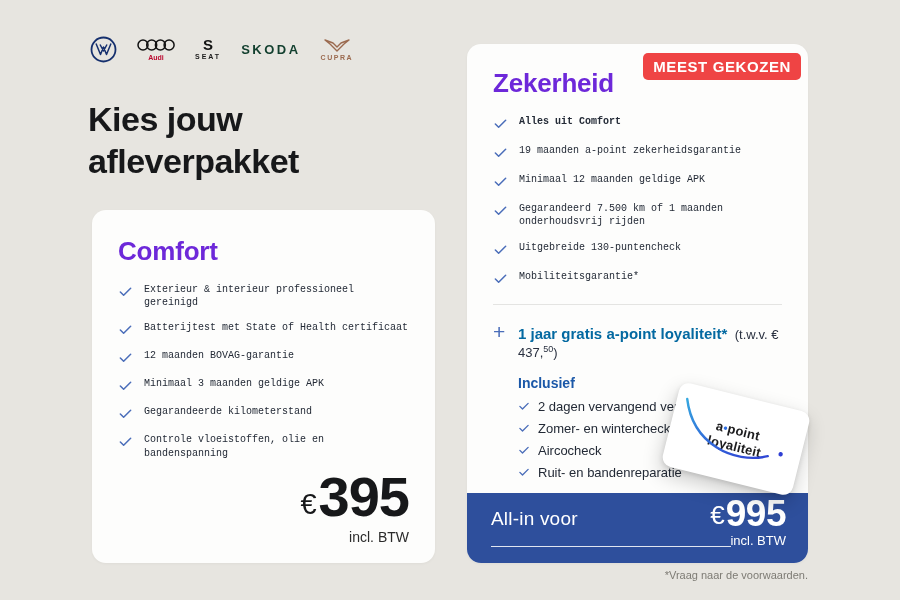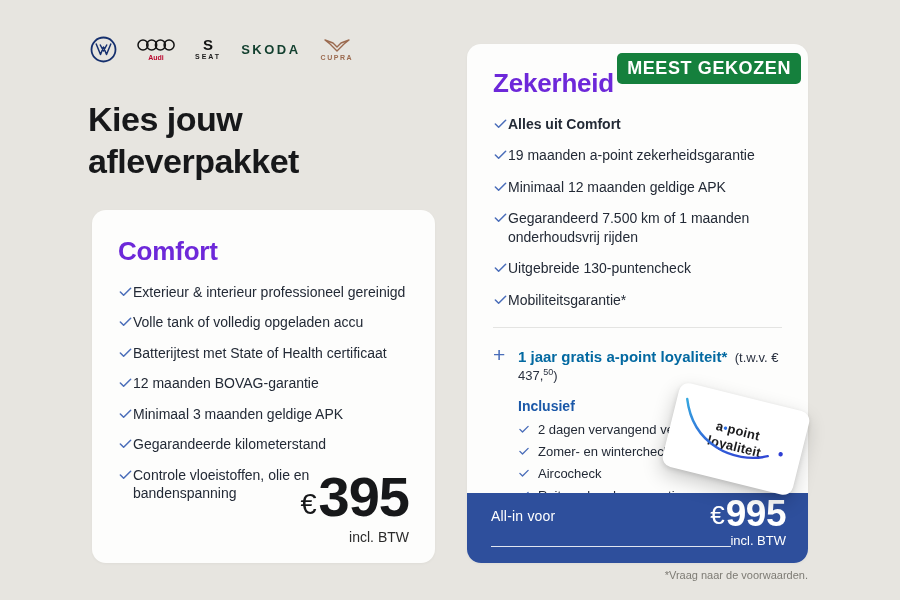--- a/index.html
+++ b/index.html
@@ -32,36 +32,36 @@
   .card {
     position:absolute; background:#fdfdfc; border-radius:14px;
     box-shadow:0 1px 3px rgba(0,0,0,0.04);
   }
   .card-comfort { left:92px; top:210px; width:343px; height:353px; padding:26px 26px 20px 26px; }
   .card-zekerheid { left:467px; top:44px; width:341px; height:519px; padding:24px 26px 0 26px; }
 
   .card-title { font-size:26px; font-weight:700; color:#6d28d9; margin-bottom:16px; letter-spacing:-0.2px; }
 
   .feature-list { list-style:none; }
-  .feature-item { display:flex; margin-bottom:12px; font-size:14px; line-height:1.32; color:#232a36; }
+  .feature-item { display:flex; gap:11px; margin-bottom:12px; font-size:10px; line-height:1.32; color:#232a36;font-family:Liberation Mono, monospace; }
   .feature-item .check { flex:0 0 15px; margin-top:1px; }
   .z-list .feature-item { margin-bottom:13px; }
   .z-list .feature-item:first-child { font-weight:700; }
 
   .price-block { position:absolute; right:26px; bottom:18px; text-align:right; }
   .price-line { color:#17181a; }
   .price-euro { font-size:29px; font-weight:400; vertical-align:2px; margin-right:2px; }
   .price-num { font-size:56px; font-weight:700; letter-spacing:-1px; }
   .price-note { font-size:14px; color:#2b2b2b; margin-top:0px; }
 
   
   .badge {
     position:absolute; top:9px; right:7px;
-    background:#15803d; color:#fff;
-    font-size:18px; font-weight:700; letter-spacing:0.6px;
+    background:#ef4444; color:#fff;
+    font-size:15px; font-weight:700; letter-spacing:0.6px;
     padding:5px 10px; border-radius:5px;
   }
   .z-divider { border:none; border-top:1px solid #e4e4e2; margin:18px 0 16px 0; }
 
   .loyalty-row { display:flex; gap:10px; align-items:baseline; }
   .plus-sign { color:#4a6db9; font-size:21px; font-weight:400; line-height:1; flex:0 0 15px; }
   .loyalty-label { font-size:15px; font-weight:700; color:#0369a1; }
   .loyalty-value { font-size:13px; font-weight:400; color:#2a3140; margin-left:3px; }
   .loyalty-value sup { font-size:9px; }
 
@@ -81,21 +81,21 @@
   .loyalty-card .arc { position:absolute; left:0; top:0; }
   .lc-text { text-align:center; font-size:13px; font-weight:700; color:#1d1d1f; line-height:1.25; letter-spacing:0.2px; }
   .lc-dot { color:#2f6fe4; font-size:12px; }
 
   
   .z-footer {
     position:absolute; left:0; right:0; bottom:0; height:70px;
     background:#2e4f9c; border-radius:0 0 14px 14px;
     padding:15px 24px 0 24px; color:#fff; z-index:2;
   }
-  .z-footer-label { font-size:14px; font-weight:400; letter-spacing:0.2px; }
+  .z-footer-label { font-size:19px; font-weight:400; letter-spacing:0.2px; }
   .z-footer-line { position:absolute; left:24px; bottom:16px; width:240px; height:1px; background:rgba(255,255,255,0.85); }
   .z-footer-price { position:absolute; right:22px; top:0; text-align:right; }
   .zf-euro { font-size:26px; font-weight:400; vertical-align:2px; margin-right:1px; }
   .zf-num { font-size:37px; font-weight:700; letter-spacing:-0.5px; }
   .zf-note { font-size:13px; margin-top:-2px; }
 
   .disclaimer {
     position:absolute; top:569px; left:467px; width:341px;
     text-align:right; font-size:11px; color:#7d7b74;
   }
@@ -137,26 +137,20 @@
 <h1 class="page-heading">Kies jouw afleverpakket</h1>
 
 <div class="card card-comfort">
   <div class="card-title">Comfort</div>
   <ul class="feature-list">
     <li class="feature-item">
       <svg class="check" width="15" height="15" viewBox="0 0 16 16">
           <path d="M2.5 8.5 L6 12 L13.5 4.5" fill="none" stroke="#4a6db9" stroke-width="1.6" stroke-linecap="round" stroke-linejoin="round"></path>
         </svg>
       <span>Exterieur &amp; interieur professioneel gereinigd</span>
-      </li>
-    <li class="feature-item">
-      <svg class="check" width="15" height="15" viewBox="0 0 16 16">
-          <path d="M2.5 8.5 L6 12 L13.5 4.5" fill="none" stroke="#4a6db9" stroke-width="1.6" stroke-linecap="round" stroke-linejoin="round"></path>
-        </svg>
-      <span>Volle tank of volledig opgeladen accu</span>
       </li>
     <li class="feature-item">
       <svg class="check" width="15" height="15" viewBox="0 0 16 16">
           <path d="M2.5 8.5 L6 12 L13.5 4.5" fill="none" stroke="#4a6db9" stroke-width="1.6" stroke-linecap="round" stroke-linejoin="round"></path>
         </svg>
       <span>Batterijtest met State of Health certificaat</span>
       </li>
     <li class="feature-item">
       <svg class="check" width="15" height="15" viewBox="0 0 16 16">
           <path d="M2.5 8.5 L6 12 L13.5 4.5" fill="none" stroke="#4a6db9" stroke-width="1.6" stroke-linecap="round" stroke-linejoin="round"></path>

